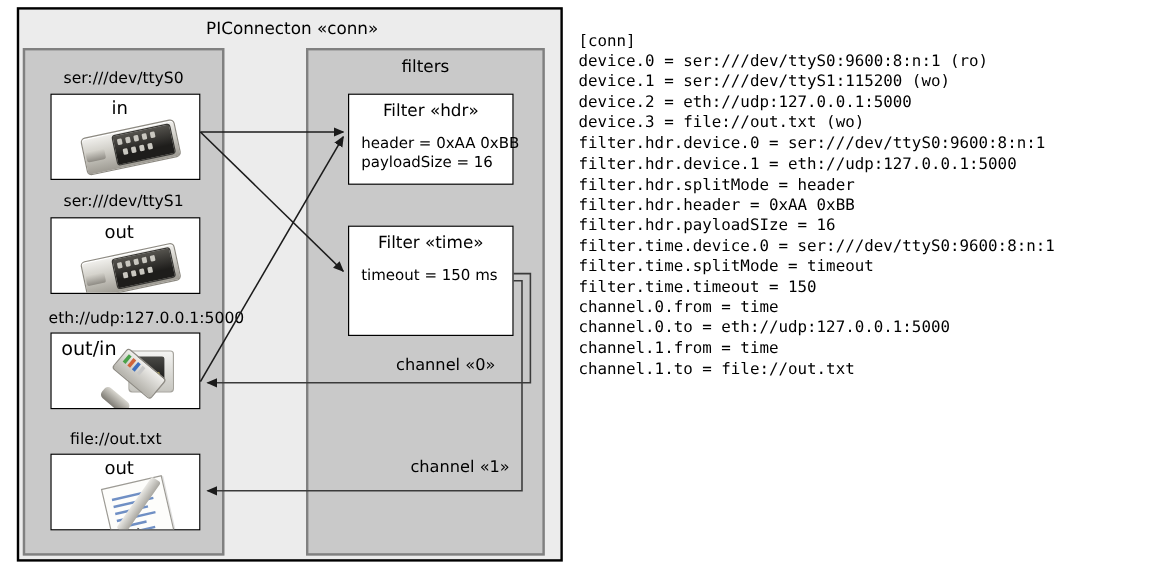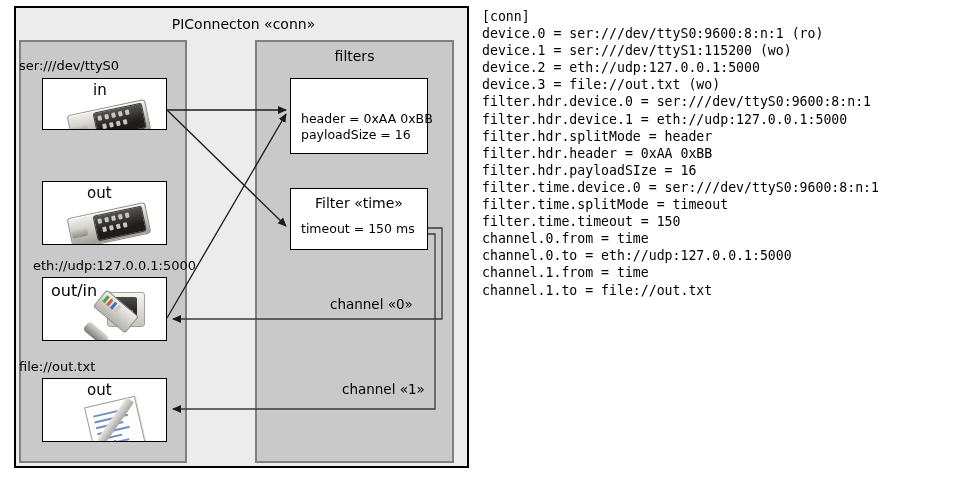--- a/index.html
+++ b/index.html
@@ -13,37 +13,37 @@
     background:#ececec;border:2px solid #000;box-sizing:border-box;}
   .outer-title{position:absolute;left:0;top:8px;width:455px;text-align:center;
     font-size:14px;color:#000;}
 
   .panel{position:absolute;background:#c9c9c9;border:2px solid #808080;box-sizing:border-box;}
   .panel-title{position:absolute;top:6px;left:0;width:100%;text-align:center;font-size:14px;color:#000;}
 
   #panel-devices{left:5px;top:34px;width:168px;height:423px;}
   #panel-filters{left:241px;top:34px;width:199px;height:423px;padding-left:40px;}
 
-  .dev-label{position:absolute;font-size:13px;color:#000;white-space:nowrap;}
+  .dev-label{position:absolute;font-size:13px;color:#000;text-align:center;white-space:nowrap;}
   .dev-box{position:absolute;background:#ffffff;border:1.5px solid #000;box-sizing:border-box;overflow:hidden;}
   .dev-io{position:absolute;font-size:15px;color:#000;z-index:3;}
 
   .filter-box{position:absolute;background:#ffffff;border:1.5px solid #000;box-sizing:border-box;}
   .filter-title{position:absolute;top:6px;left:0;width:100%;text-align:center;font-size:14px;color:#000;}
   .filter-attrs{position:absolute;left:10px;top:32px;font-size:12.5px;color:#000;line-height:16px;white-space:pre;}
 
   .chan-label{position:absolute;font-size:13.5px;color:#000;white-space:nowrap;}
 
   svg.overlay{position:absolute;left:0;top:0;width:455px;height:464px;pointer-events:none;}
 
   
   #config{position:absolute;left:482px;top:8px;width:470px;}
   .cfg-head{font-family:"DejaVu Sans Mono","Liberation Mono",monospace;
     font-size:13px;font-weight:bold;color:#000;letter-spacing:0px;}
-  .cfg-body{margin-top:0;font-family:"DejaVu Sans Mono","Liberation Mono",monospace;
+  .cfg-body{margin-top:18px;font-family:"DejaVu Sans Mono","Liberation Mono",monospace;
     font-size:13.2px;line-height:17.1px;color:#000;white-space:pre;}
 
   
   .serial-ico{position:absolute;width:78px;height:40px;left:26px;top:24px;
     transform:rotate(-12deg);}
   .serial-body{position:absolute;left:0;top:4px;width:78px;height:30px;border-radius:4px;
     background:linear-gradient(180deg,#f2f1ee 0%,#cfcdc6 45%,#9e9b93 100%);
     border:1px solid #8d8a82;box-shadow:inset 0 1px 0 #fff;}
   .serial-shell{position:absolute;left:26px;top:7px;width:48px;height:24px;border-radius:3px;
     background:linear-gradient(180deg,#55534e 0%,#1e1d1b 70%);border:1px solid #3a3936;}
@@ -87,40 +87,41 @@
       <div class="outer-title">PIConnecton «conn»</div>
     </div>
 
     <div class="panel" id="panel-devices"></div>
 
     <div class="panel" id="panel-filters">
       <div class="panel-title">filters</div>
     </div>
 
     <div class="dev-label" style="left:5px;top:52px;width:168px;">ser:///dev/ttyS0</div>
-    <div class="dev-box" style="left:28px;top:72px;width:125px;height:52px;">
+    <div class="dev-box" style="left:28px;top:72px;width:125px;height:72px;">
       <div class="dev-io" style="left:50px;top:2px;">in</div>
       <div class="serial-ico">
         <div class="serial-body"></div>
         <div class="serial-shell"></div>
         <div class="serial-pins">
           <i style="left:0;top:0"></i>
             <i style="left:7px;top:0"></i>
             <i style="left:14px;top:0"></i>
           <i style="left:21px;top:0"></i>
             <i style="left:28px;top:0"></i>
           <i style="left:3px;top:9px"></i>
             <i style="left:10px;top:9px"></i>
             <i style="left:17px;top:9px"></i>
           <i style="left:24px;top:9px"></i>
         </div>
         <div class="serial-tail"></div>
       </div>
     </div>
 
+    <div class="dev-label" style="left:5px;top:155px;width:168px;">ser:///dev/ttyS1</div>
     <div class="dev-box" style="left:28px;top:175px;width:125px;height:64px;">
       <div class="dev-io" style="left:44px;top:2px;">out</div>
       <div class="serial-ico">
         <div class="serial-body"></div>
         <div class="serial-shell"></div>
         <div class="serial-pins">
           <i style="left:0;top:0"></i>
             <i style="left:7px;top:0"></i>
             <i style="left:14px;top:0"></i>
           <i style="left:21px;top:0"></i>
@@ -161,25 +162,26 @@
             <i style="top:27px;width:33px"></i>
           <i style="top:33px;width:24px"></i>
             <i style="top:39px;width:30px"></i>
         </div>
         <div class="file-pen"></div>
         <div class="file-nib"></div>
       </div>
     </div>
 
     <div class="filter-box" style="left:276px;top:72px;width:138px;height:76px;">
+      <div class="filter-title">Filter «hdr»</div>
       <div class="filter-attrs">header = 0xAA 0xBB
 payloadSize = 16</div>
     </div>
 
-    <div class="filter-box" style="left:276px;top:182px;width:138px;height:62px;">
+    <div class="filter-box" style="left:276px;top:182px;width:138px;height:92px;">
       <div class="filter-title">Filter «time»</div>
       <div class="filter-attrs">timeout = 150 ms</div>
     </div>
 
     <div class="chan-label" style="left:316px;top:290px;">channel «0»</div>
     <div class="chan-label" style="left:316px;top:375px;margin-left:12px;">channel «1»</div>
 
     <svg class="overlay" viewBox="0 0 455 464">
       <defs>
         <marker id="ah" markerWidth="9" markerHeight="9" refX="8" refY="4.5" orient="auto" markerUnits="userSpaceOnUse">

